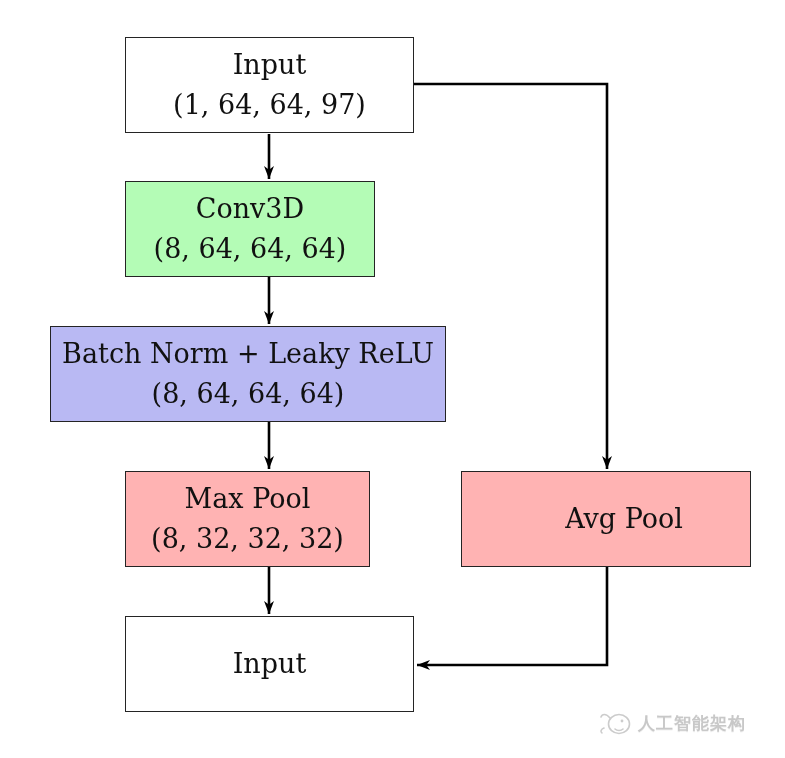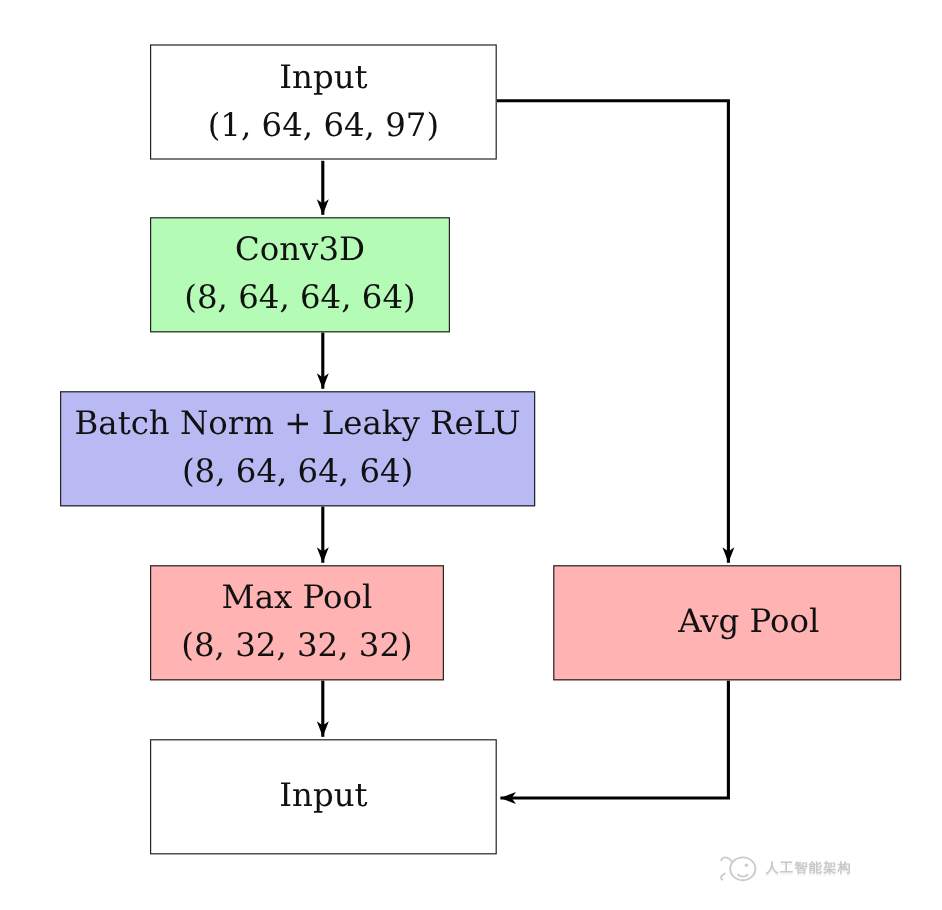--- a/index.html
+++ b/index.html
@@ -47,21 +47,21 @@
     position: absolute;
     left: 598px;
     top: 708px;
     display: flex;
     align-items: center;
     gap: 4px;
     user-select: none;
   }
   .watermark .wm-text {
     font-family: "DejaVu Sans", "Liberation Sans", sans-serif;
-    font-size: 11px;
+    font-size: 17px;
     font-weight: 700;
     letter-spacing: 1px;
     color: #c8c8c8;
     text-shadow: 0 1px 0 #f2f2f2;
     white-space: nowrap;
   }
 </style>
 </head>
 <body>
 

